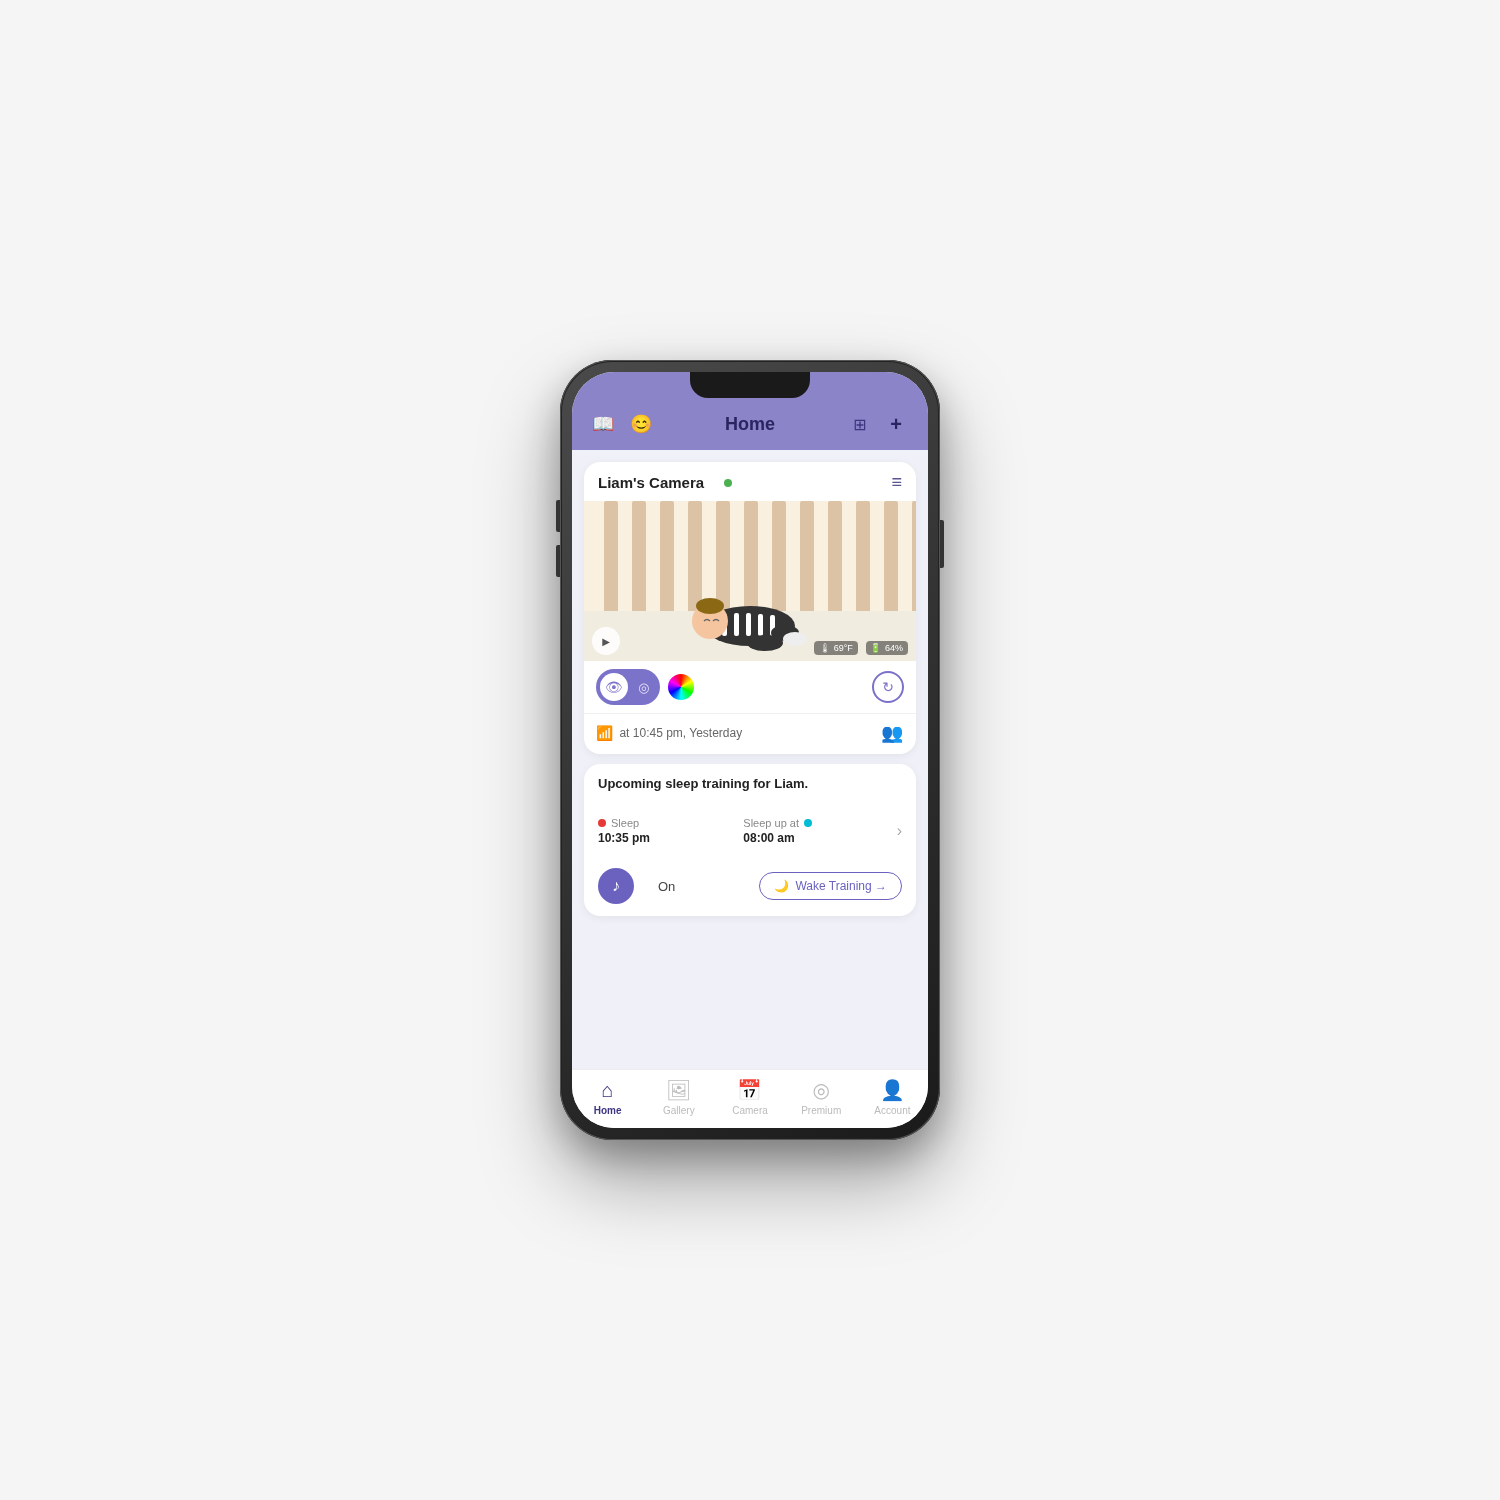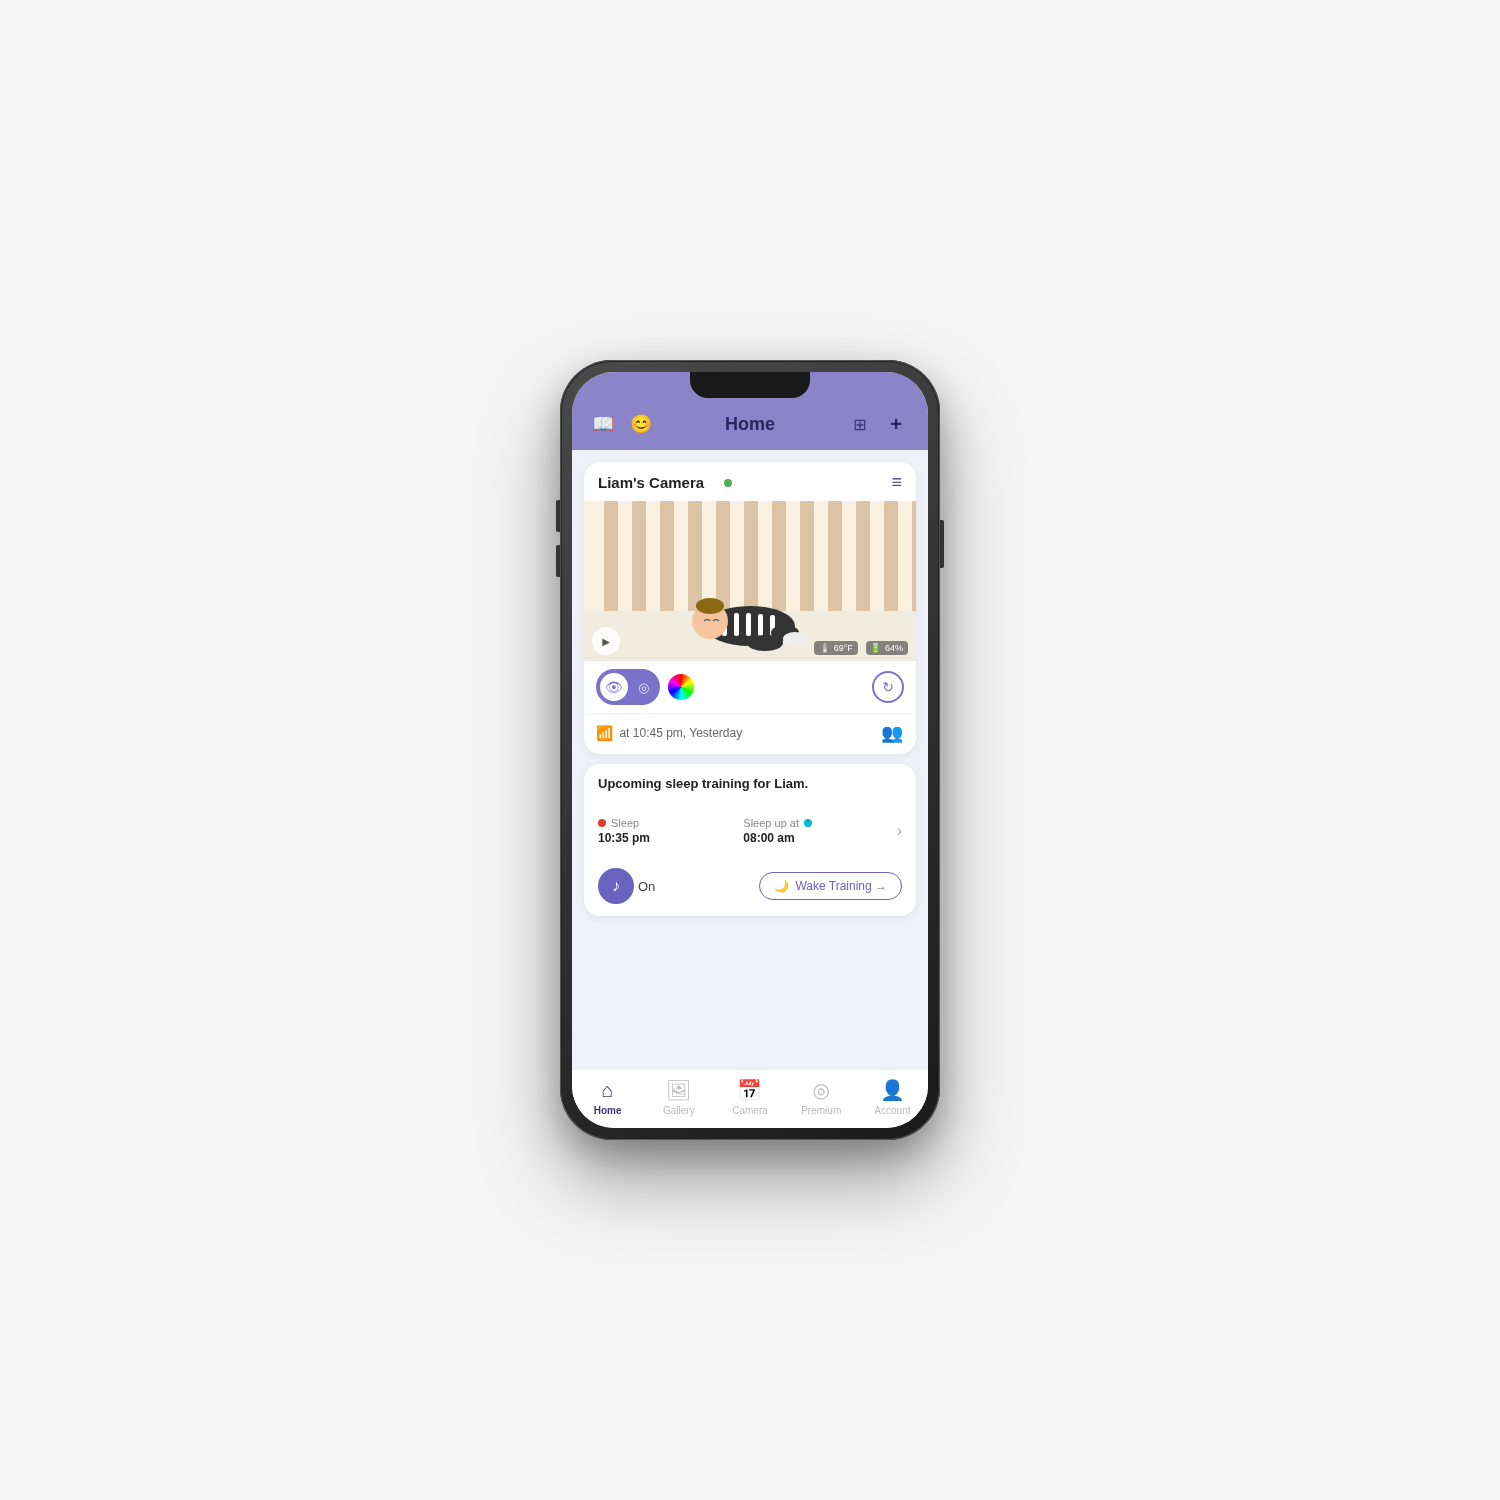--- a/index.html
+++ b/index.html
@@ -410,21 +410,21 @@
       display: flex;
       align-items: center;
       justify-content: center;
       color: #fff;
       font-size: 16px;
     }
 
     .on-label {
       font-size: 13px;
       color: #444;
-      margin-left: 4px;
+      margin-left: 24px;
     }
 
     .music-row {
       display: flex;
       align-items: center;
     }
 
     .sleep-training-btn {
       border: 1.5px solid #6b62c0;
       border-radius: 20px;

